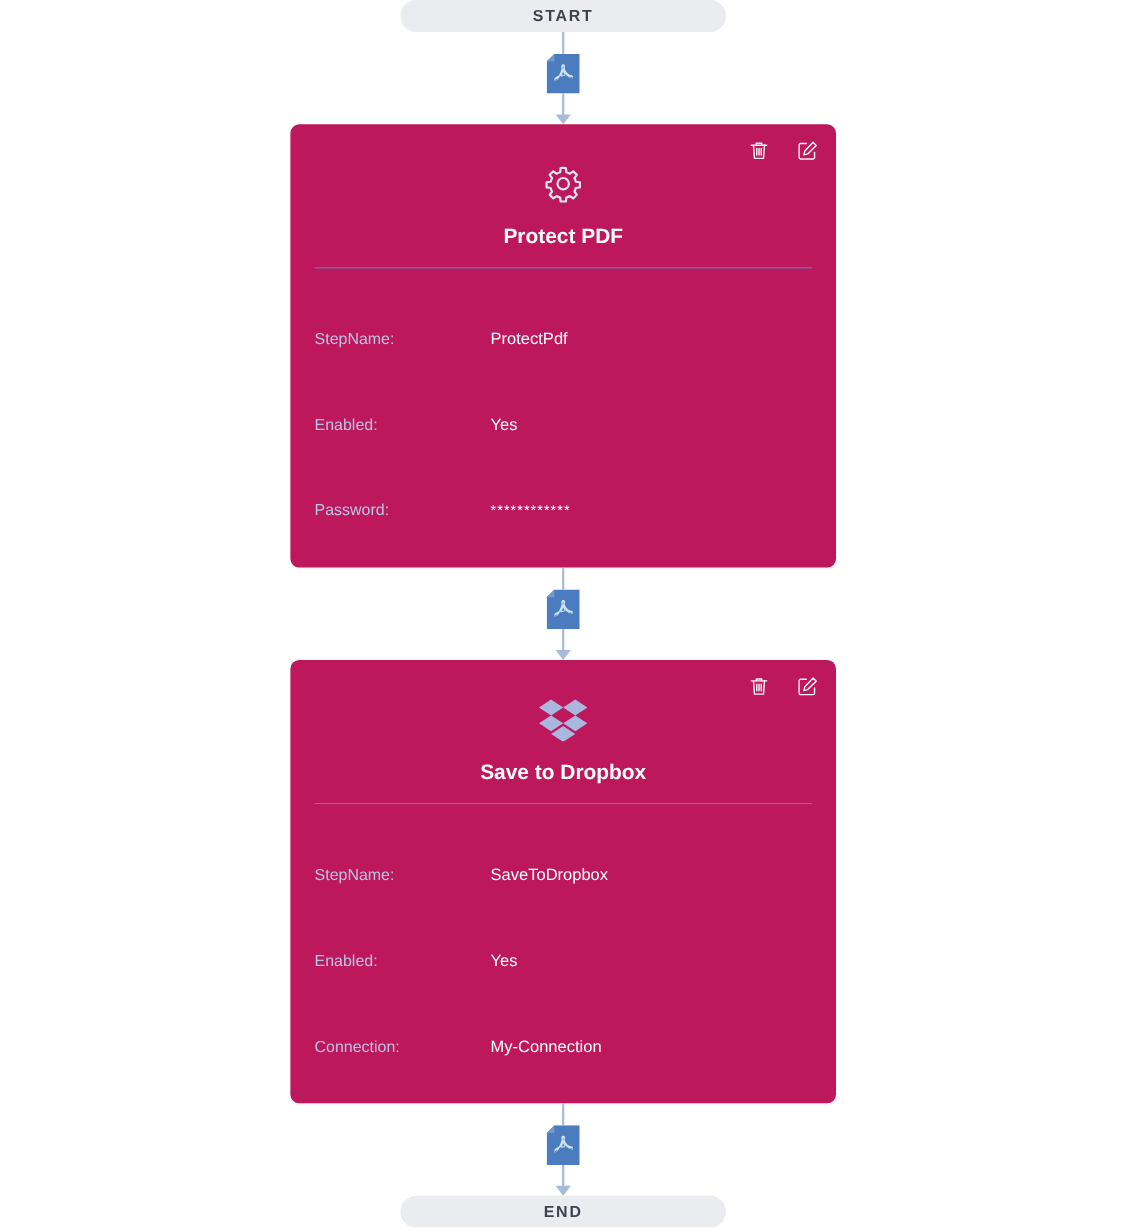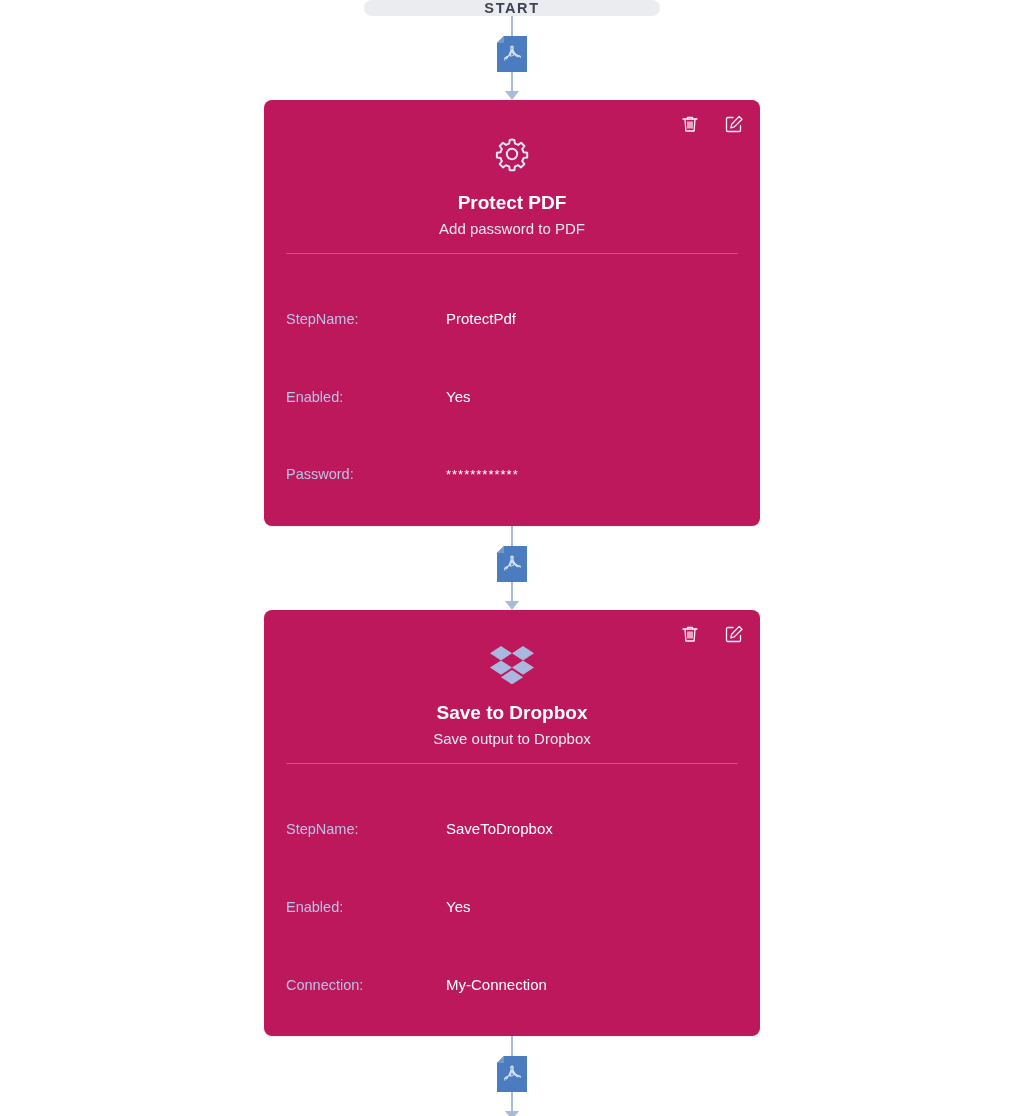--- a/index.html
+++ b/index.html
@@ -189,21 +189,20 @@
     <div class="card-icon-wrap">
       <span>
         <svg width="40" height="40" viewBox="0 0 40 40" fill="none" stroke="#dfe6f6" stroke-width="2" stroke-linecap="round" stroke-linejoin="round">
           <circle cx="20" cy="20" r="5.2"></circle>
           <path d="M20 5.5 L22.4 5.9 L22.9 9.6 a11 11 0 0 1 3.2 1.3 l3.0-2.2 l3.3 3.3 l-2.2 3.0 a11 11 0 0 1 1.3 3.2 l3.7 .5 l0 4.7 l-3.7 .5 a11 11 0 0 1-1.3 3.2 l2.2 3.0 l-3.3 3.3 l-3.0-2.2 a11 11 0 0 1-3.2 1.3 l-.5 3.7 l-4.7 0 l-.5-3.7 a11 11 0 0 1-3.2-1.3 l-3.0 2.2 l-3.3-3.3 l2.2-3.0 a11 11 0 0 1-1.3-3.2 l-3.7-.5 l0-4.7 l3.7-.5 a11 11 0 0 1 1.3-3.2 l-2.2-3.0 l3.3-3.3 l3.0 2.2 a11 11 0 0 1 3.2-1.3 l.5-3.7 Z"></path>
         </svg>
       </span>
     </div>
 
     <div class="card-title">Protect PDF</div>
-    <div class="card-subtitle">Add password to PDF</div>
     <div class="divider"></div>
 
     <div class="props">
       <div class="prop-row">
         <span class="prop-label">StepName:</span>
         <span class="prop-value">ProtectPdf</span>
       </div>
       <div class="prop-row">
         <span class="prop-label">Enabled:</span>
         <span class="prop-value">Yes</span>
@@ -254,21 +253,20 @@
             <path d="M33 2 L22 9.2 L33 16.4 L44 9.2 Z"></path>
             <path d="M0 23.6 L11 16.4 L22 23.6 L11 30.8 Z"></path>
             <path d="M44 23.6 L33 16.4 L22 23.6 L33 30.8 Z"></path>
             <path d="M11 33.2 L22 26 L33 33.2 L22 40.4 Z"></path>
           </g>
         </svg>
       </span>
     </div>
 
     <div class="card-title">Save to Dropbox</div>
-    <div class="card-subtitle">Save output to Dropbox</div>
     <div class="divider"></div>
 
     <div class="props">
       <div class="prop-row">
         <span class="prop-label">StepName:</span>
         <span class="prop-value">SaveToDropbox</span>
       </div>
       <div class="prop-row">
         <span class="prop-label">Enabled:</span>
         <span class="prop-value">Yes</span>

